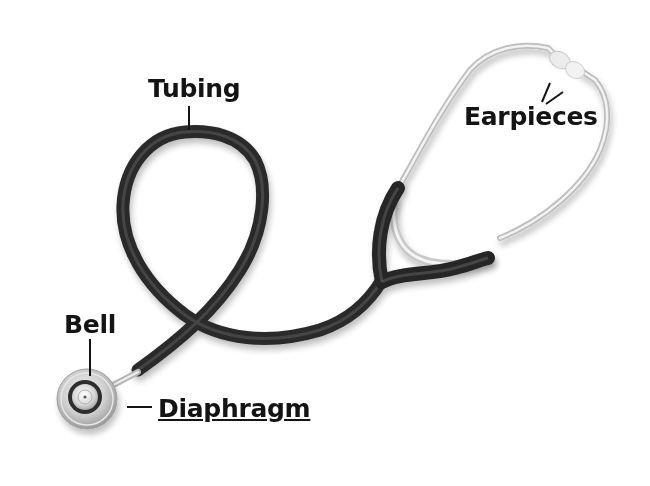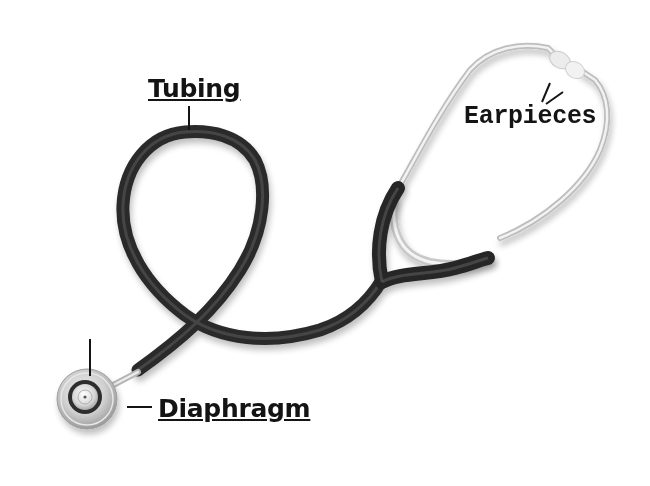--- a/index.html
+++ b/index.html
@@ -101,16 +101,17 @@
 
     <g stroke="#141414" stroke-width="2" fill="none">
       <line x1="189" y1="106" x2="189" y2="130"></line>
       <line x1="550" y1="83" x2="542" y2="102"></line>
       <line x1="563" y1="92" x2="546" y2="104"></line>
       <line x1="90" y1="339" x2="90" y2="376"></line>
       <line x1="127" y1="407" x2="152" y2="407"></line>
     </g>
   </svg>
 
-  <div class="label" style="left:148px; top:76px;text-decoration:underline;">Tubing</div>
-  <div class="label" style="left:464px; top:104px;font-family:Liberation Mono, monospace;">Earpieces</div>
+  <div class="label" style="left:148px; top:76px;">Tubing</div>
+  <div class="label" style="left:464px; top:104px;">Earpieces</div>
+  <div class="label" style="left:64px; top:312px;">Bell</div>
   <div class="label" style="left:158px; top:396px;text-decoration:underline;">Diaphragm</div>
 </div>
 
 </body></html>

